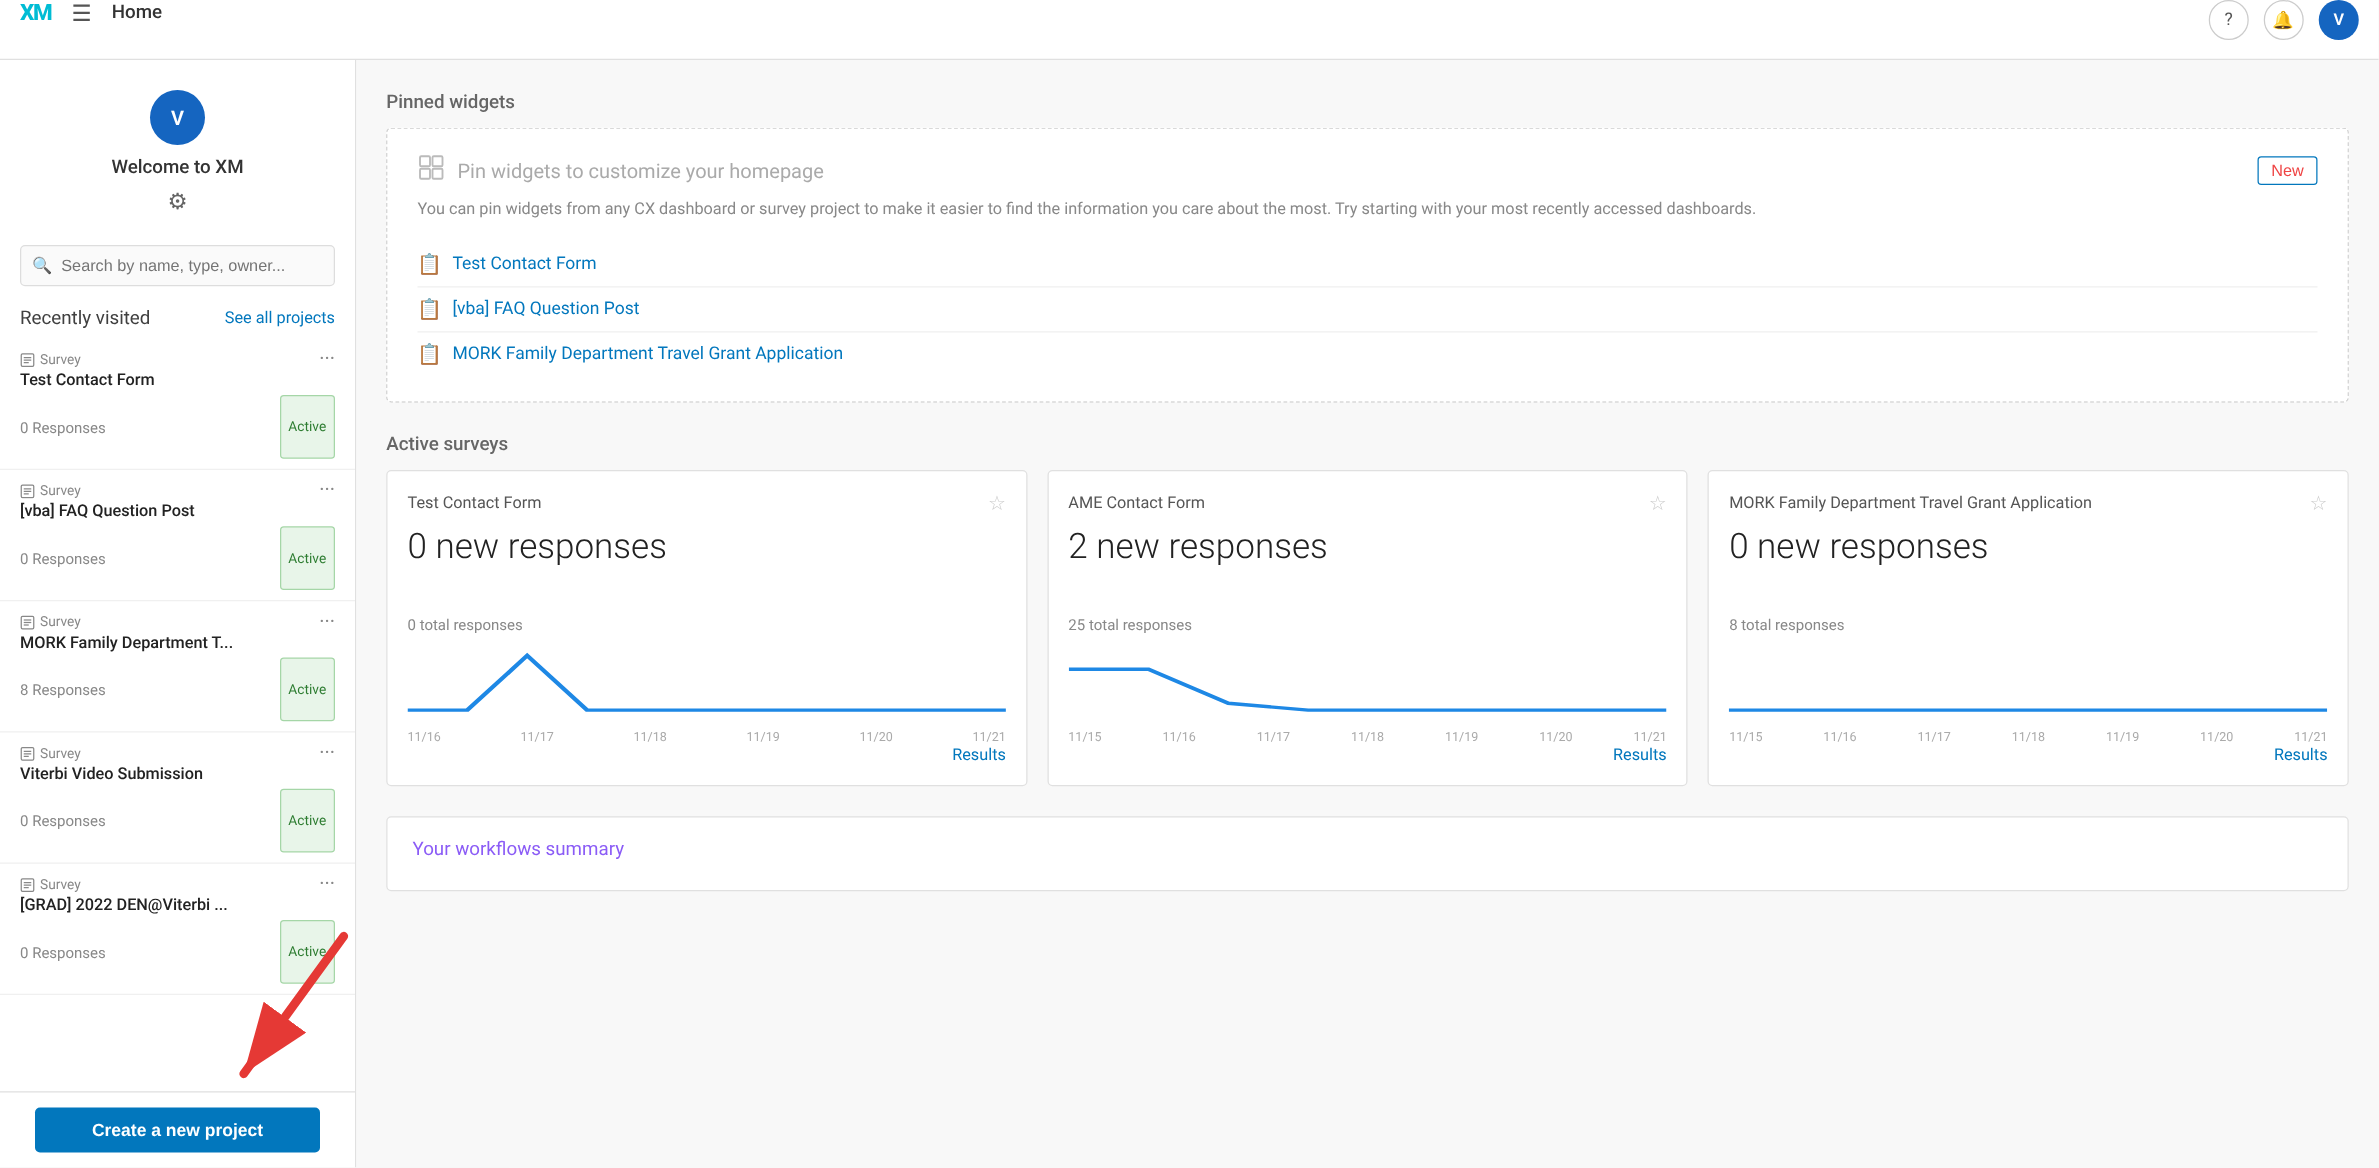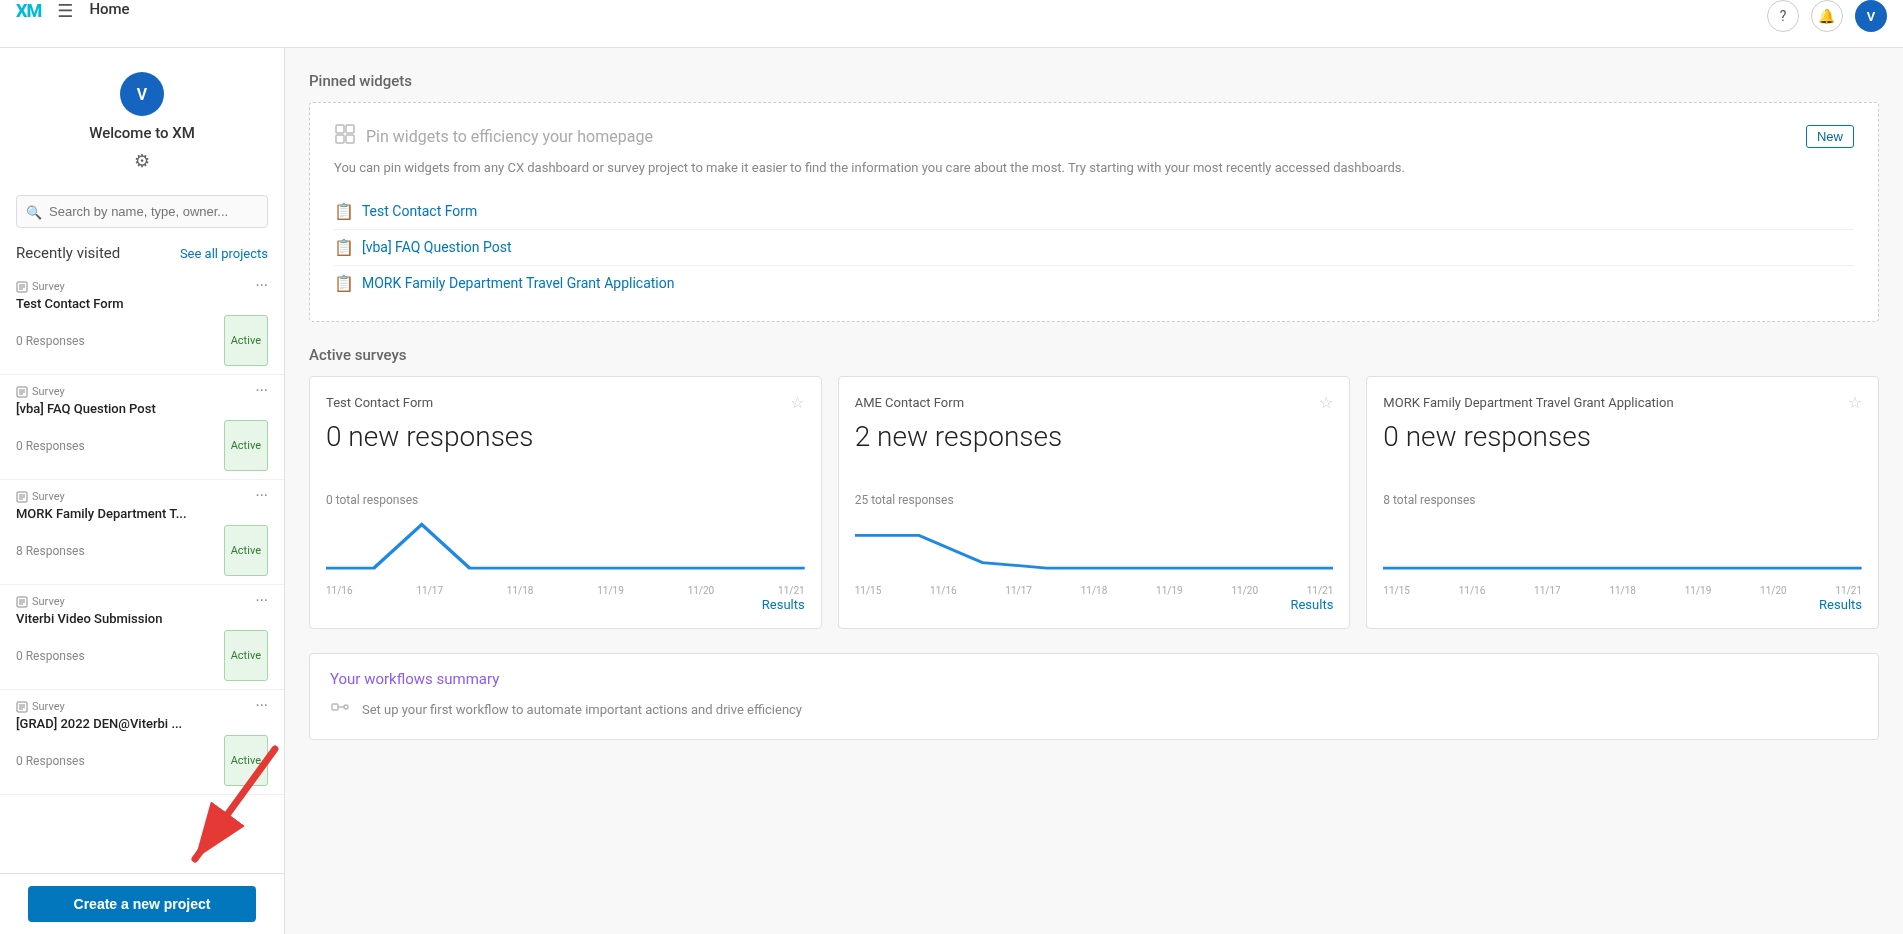--- a/index.html
+++ b/index.html
@@ -62,21 +62,21 @@
 
     
     .content { flex: 1; overflow-y: auto; padding: 24px; background: #f8f8f8; }
 
     
     .section-title { font-size: 15px; color: #666; font-weight: 500; margin-bottom: 12px; }
     .pinned-card { background: #fff; border: 1px dashed #ccc; border-radius: 4px; padding: 20px 24px; margin-bottom: 24px; }
     .pinned-card-header { display: flex; align-items: center; gap: 10px; margin-bottom: 8px; }
     .pinned-card-icon { color: #bbb; font-size: 20px; }
     .pinned-card-title { font-size: 16px; color: #aaa; flex: 1; }
-    .pinned-card-new-btn { font-size: 13px; color: #0369a1; background: none; border: 1px solid #0277bd; border-radius: 3px; padding: 3px 10px; cursor: pointer; }
+    .pinned-card-new-btn { font-size: 13px; color: #ef4444; background: none; border: 1px solid #0277bd; border-radius: 3px; padding: 3px 10px; cursor: pointer; }
     .pinned-card-desc { font-size: 13px; color: #888; margin-bottom: 16px; line-height: 1.5; }
     .pinned-link-item { display: flex; align-items: center; gap: 8px; padding: 8px 0; border-bottom: 1px solid #f0f0f0; }
     .pinned-link-item:last-child { border-bottom: none; }
     .pinned-link-icon { color: #aaa; font-size: 16px; }
     .pinned-link-text { font-size: 14px; color: #0277bd; cursor: pointer; text-decoration: none; }
 
     
     .active-surveys-section { margin-bottom: 24px; }
     .survey-cards { display: flex; gap: 16px; flex-wrap: nowrap; }
     .survey-card { background: #fff; border: 1px solid #e0e0e0; border-radius: 4px; padding: 16px; flex: 1; min-width: 0; }
@@ -252,21 +252,21 @@
       <div class="pinned-card">
         <div class="pinned-card-header">
           <span class="pinned-card-icon">
             <svg width="22" height="22" viewBox="0 0 22 22" fill="none">
               <rect x="2" y="2" width="8" height="8" rx="1" stroke="#bbb" stroke-width="1.5" fill="none"></rect>
               <rect x="12" y="2" width="8" height="8" rx="1" stroke="#bbb" stroke-width="1.5" fill="none"></rect>
               <rect x="2" y="12" width="8" height="8" rx="1" stroke="#bbb" stroke-width="1.5" fill="none"></rect>
               <rect x="12" y="12" width="8" height="8" rx="1" stroke="#bbb" stroke-width="1.5" fill="none"></rect>
             </svg>
           </span>
-          <span class="pinned-card-title">Pin widgets to efficiency your homepage</span>
+          <span class="pinned-card-title">Pin widgets to customize your homepage</span>
           <button class="pinned-card-new-btn">New</button>
         </div>
         <div class="pinned-card-desc">You can pin widgets from any CX dashboard or survey project to make it easier to find the information you care about the most. Try starting with your most recently accessed dashboards.</div>
         <div>
           <div class="pinned-link-item">
             <span class="pinned-link-icon">📋</span>
             <a class="pinned-link-text">Test Contact Form</a>
           </div>
           <div class="pinned-link-item">
             <span class="pinned-link-icon">📋</span>
@@ -350,26 +350,16 @@
                 <span>11/21</span>
               </div>
     </div>
     <div class="survey-card-results">Results</div>
   </div>
         </div>
     </div>
 
     <div class="workflows-section">
       <div class="workflows-header">Your workflows summary</div>
-      <div class="workflows-desc">
-        <span class="workflows-icon">
-          <svg width="22" height="22" viewBox="0 0 22 22" fill="none">
-            <rect x="2" y="8" width="6" height="6" rx="1" stroke="#bbb" stroke-width="1.5" fill="none"></rect>
-            <line x1="8" y1="11" x2="14" y2="11" stroke="#bbb" stroke-width="1.5"></line>
-            <circle cx="16" cy="11" r="2" stroke="#bbb" stroke-width="1.5" fill="none"></circle>
-          </svg>
-        </span>
-        <span class="workflows-text">Set up your first workflow to automate important actions and drive efficiency</span>
-      </div>
     </div>
 
   </main>
 </div>
 
 </body></html>

